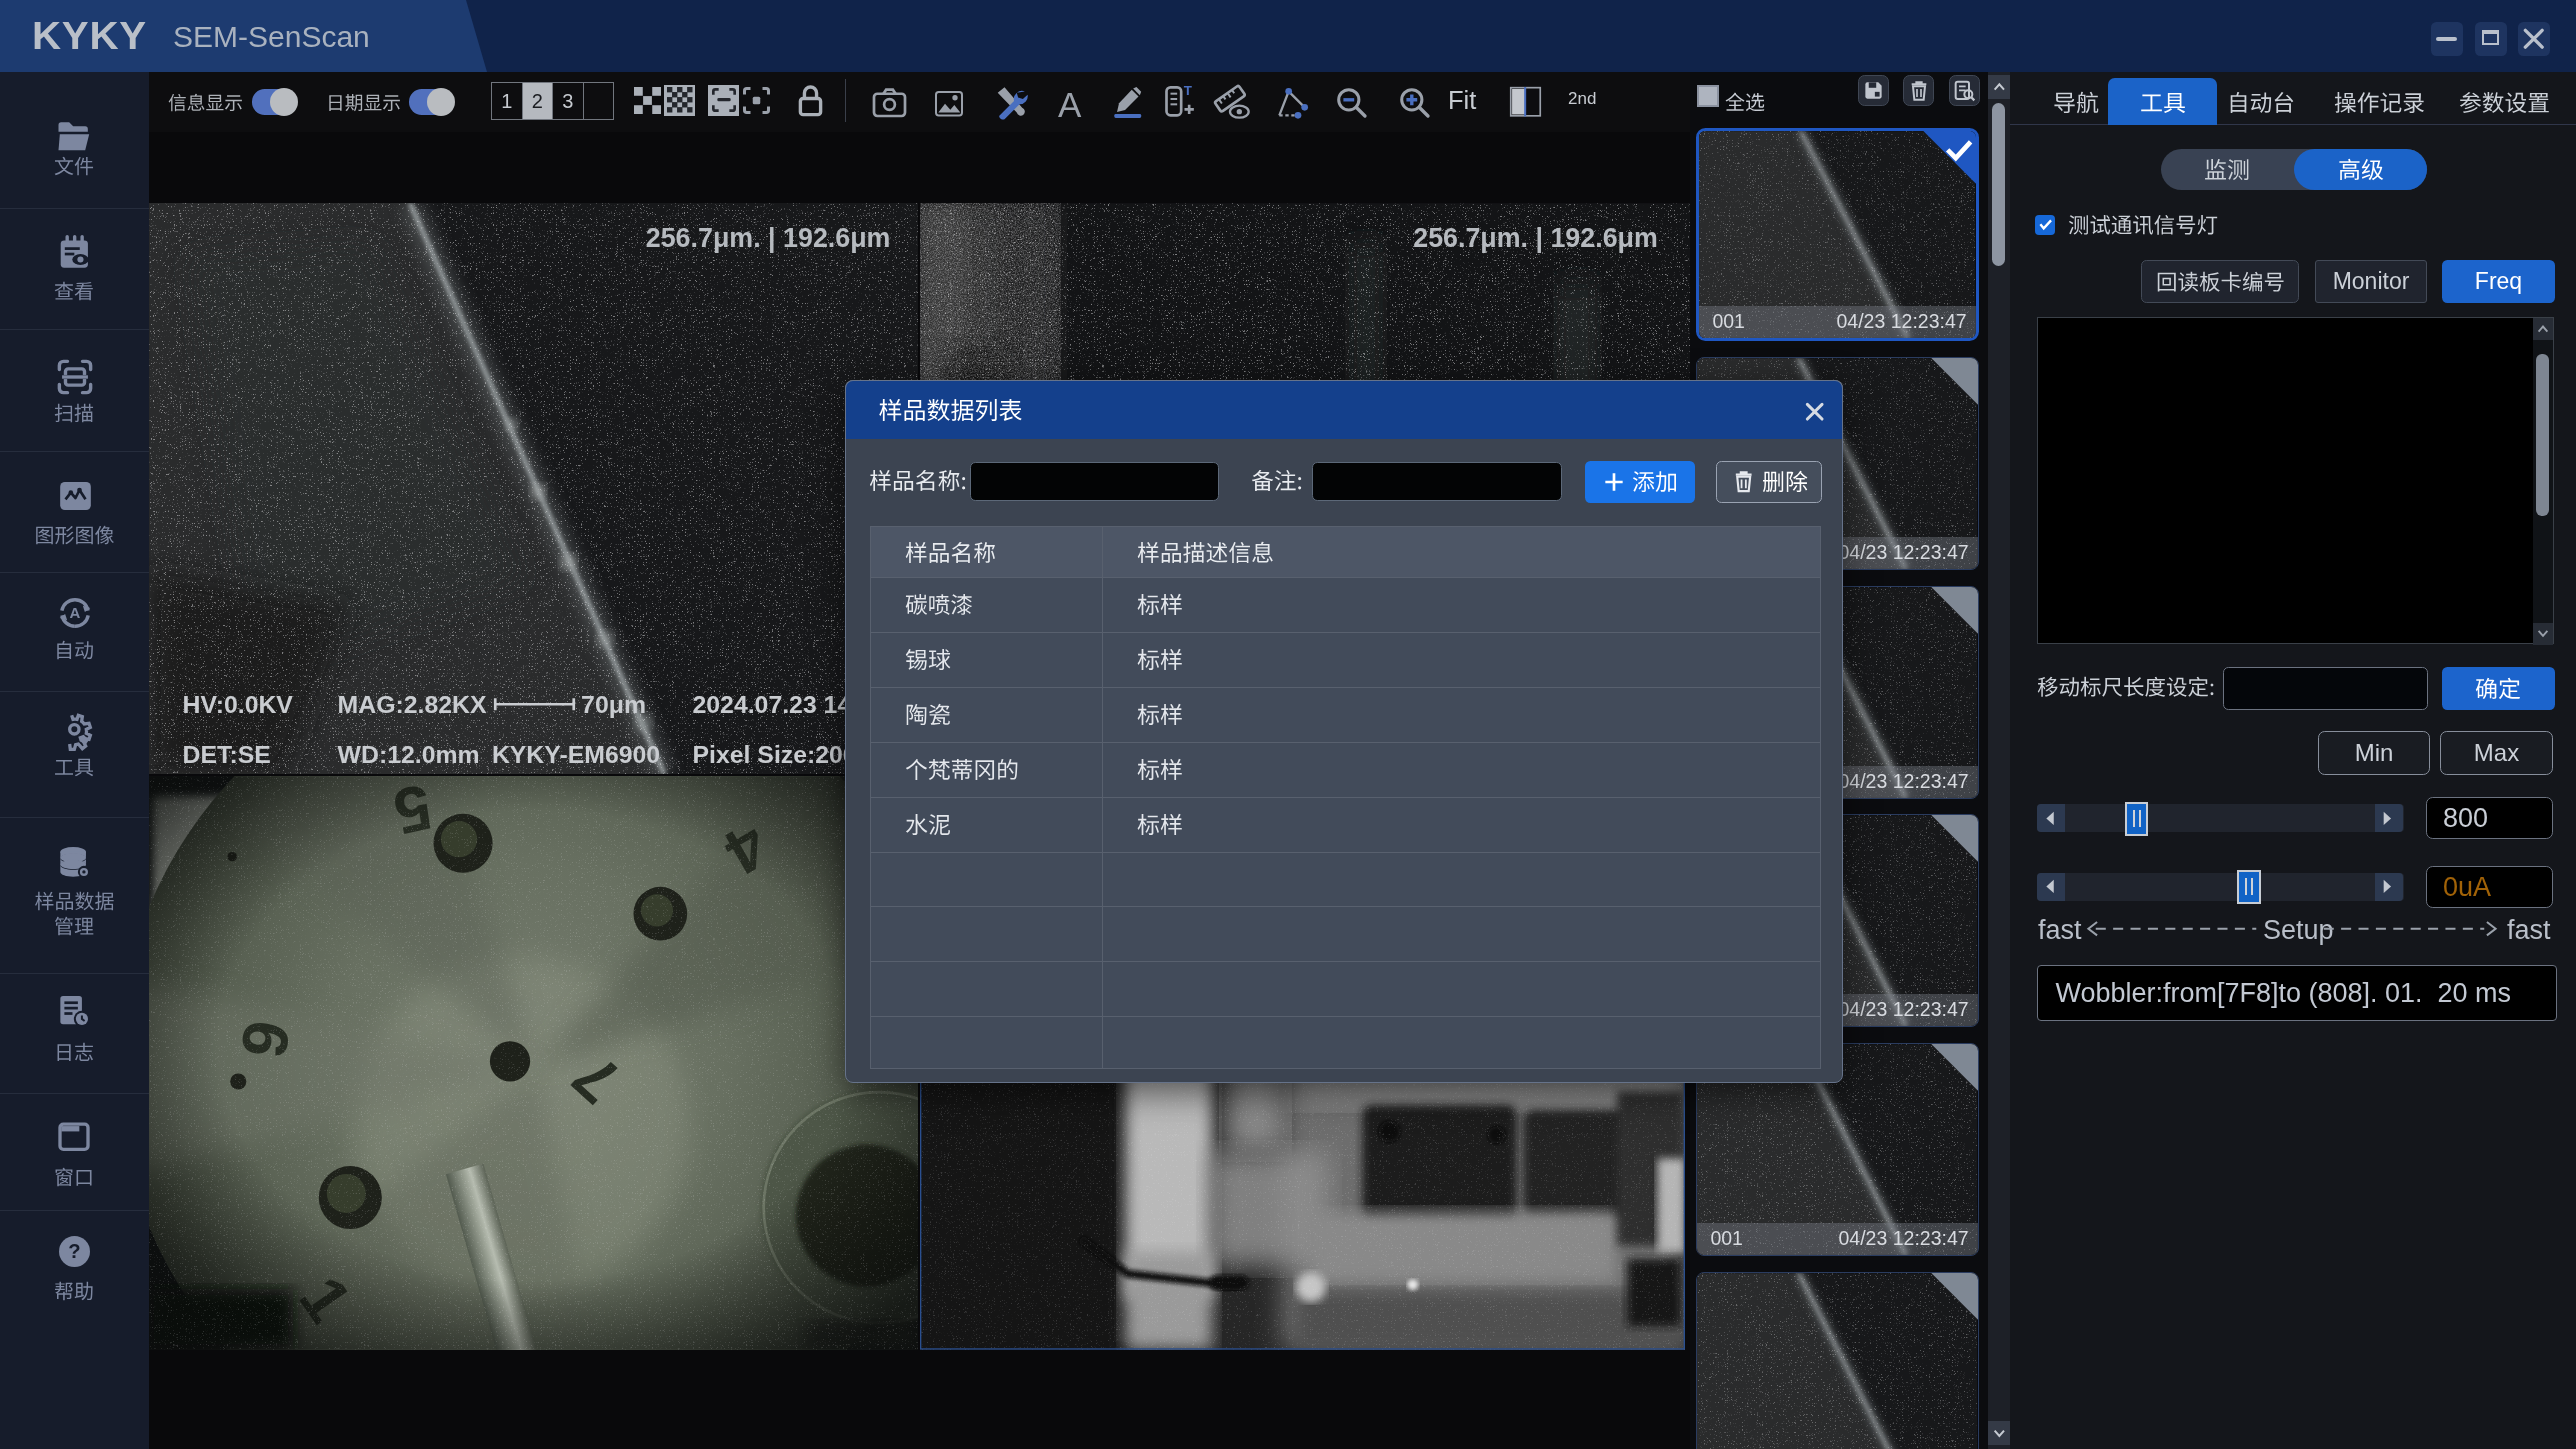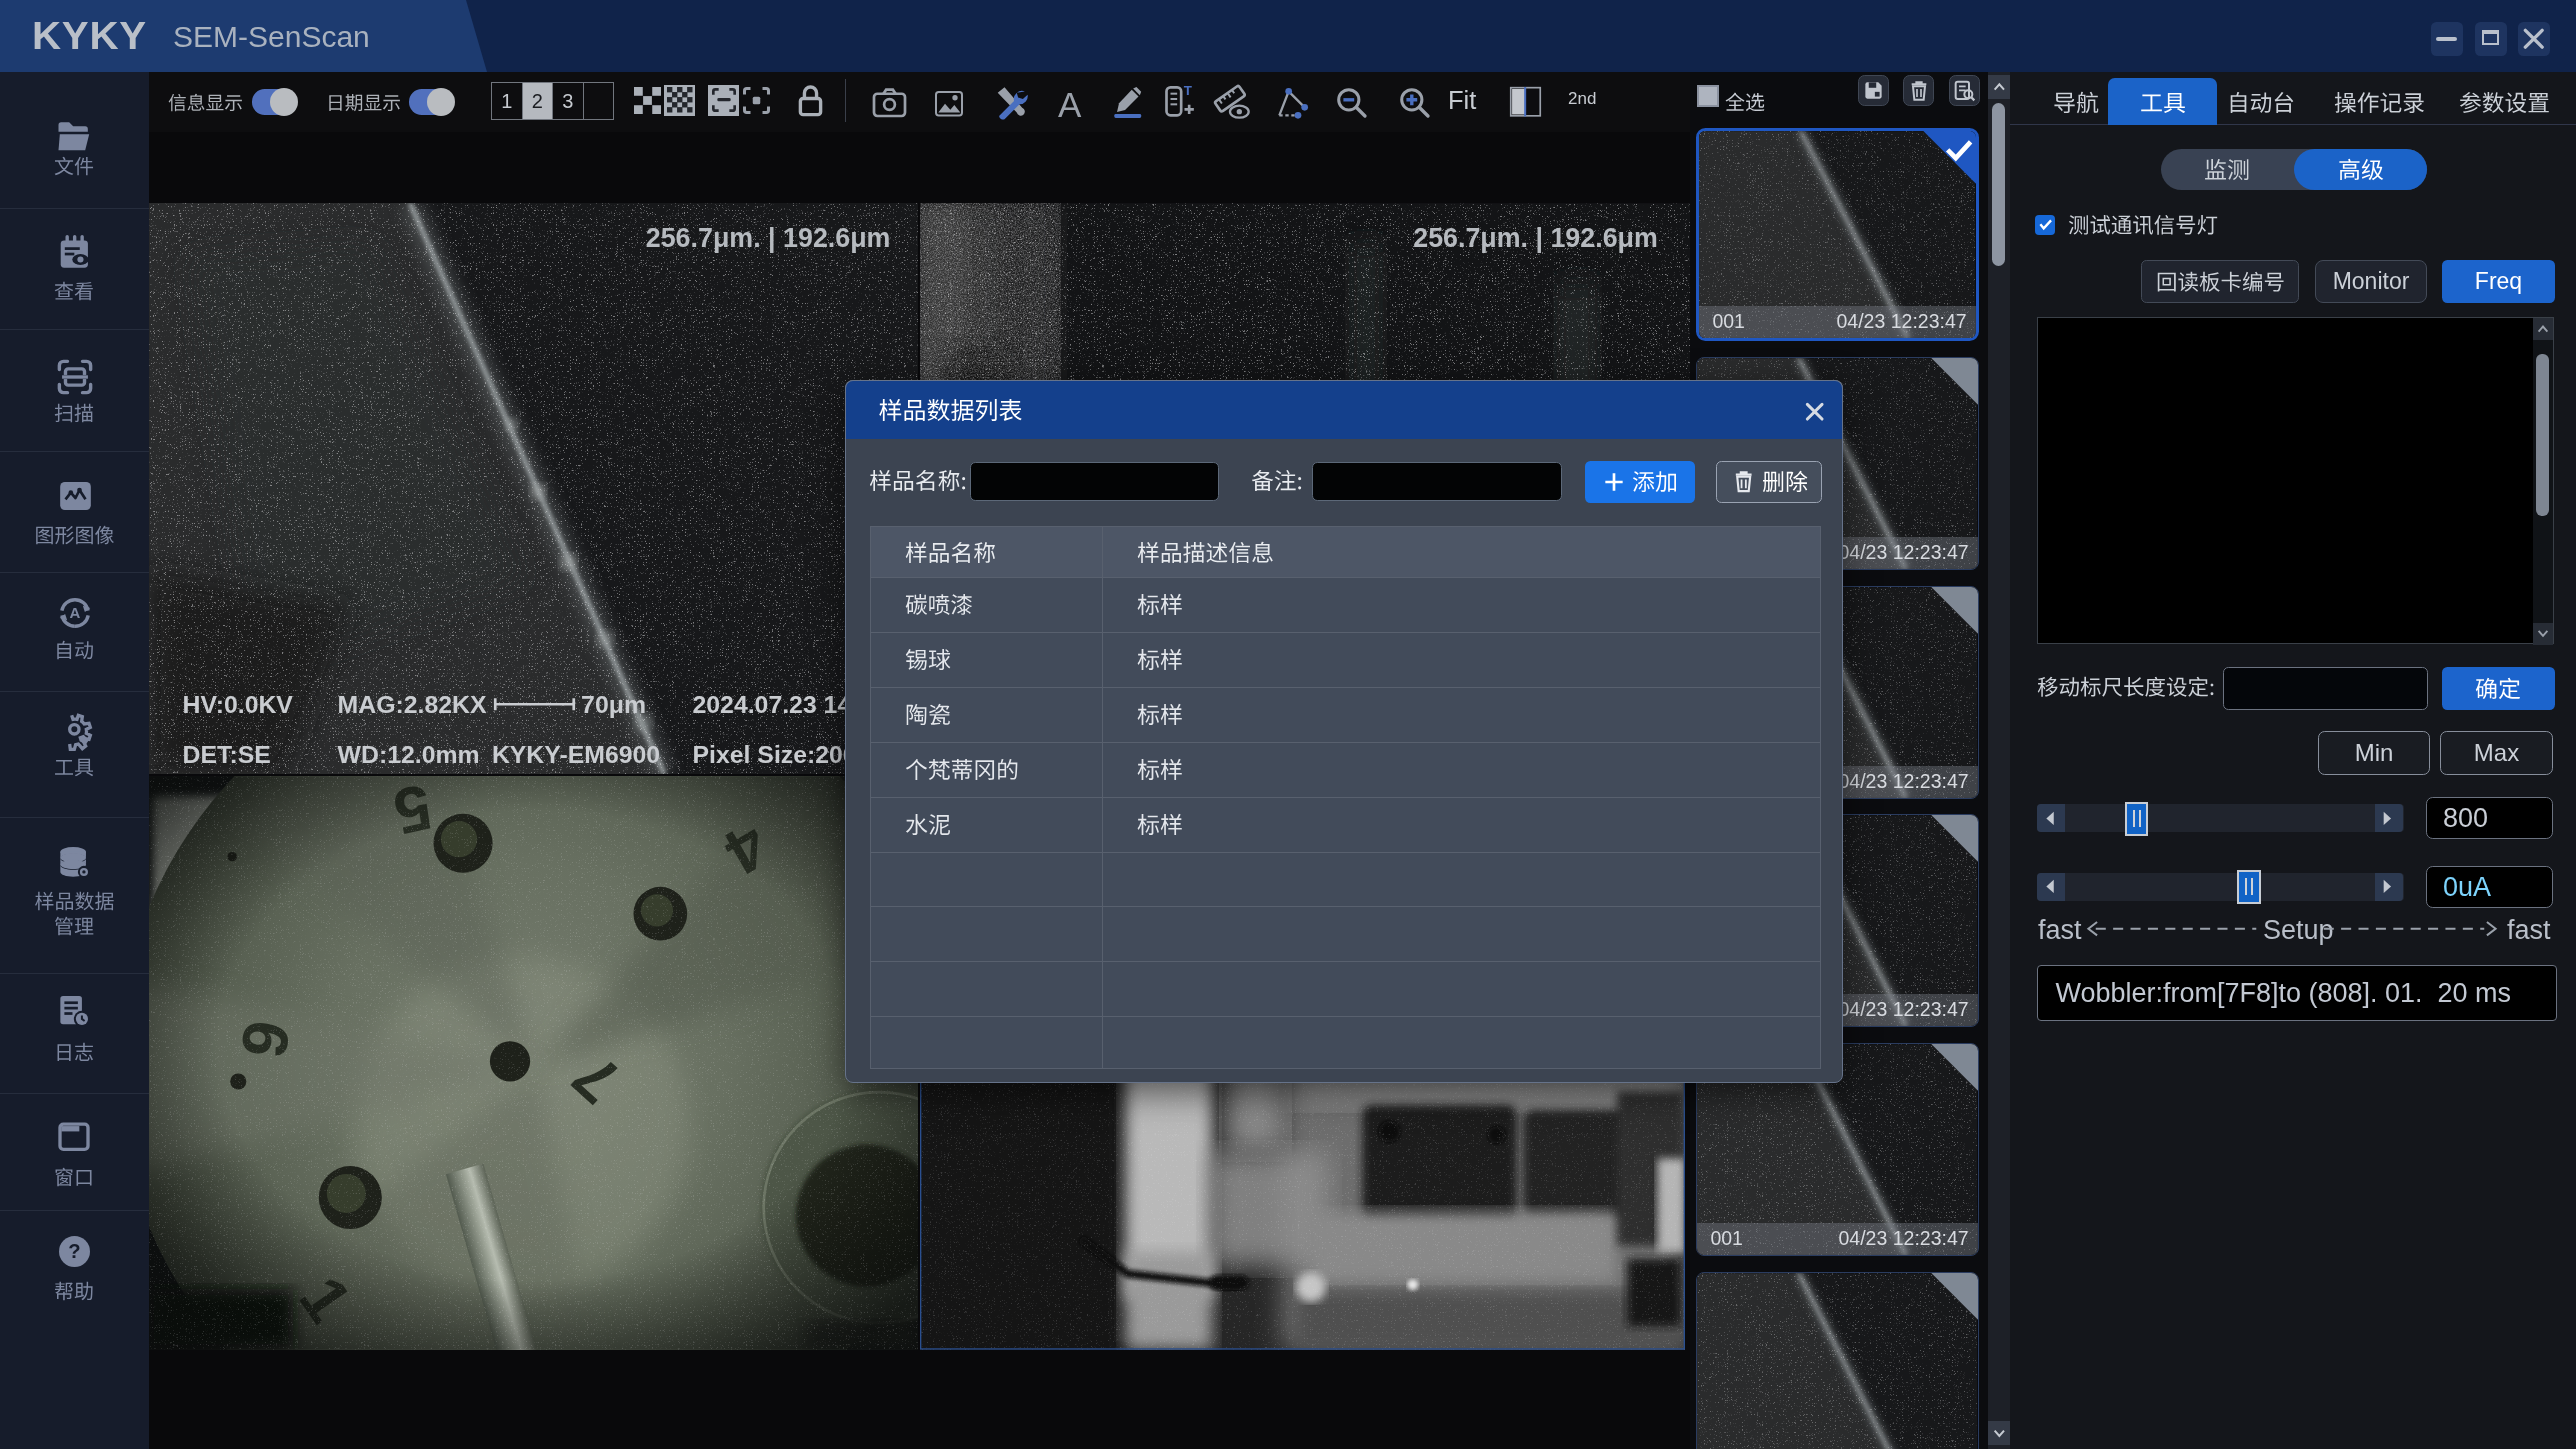--- a/index.html
+++ b/index.html
@@ -672,21 +672,21 @@
 <svg class="ico" style="left:2039px;top:219px" width="13.4" height="10.7" viewBox="0 0 20 16">
     <path d="M2 8l5 6L18 2" stroke="#fff" stroke-width="3.5" fill="none"></path>
   </svg>
 <svg class="ck" style="left:2068px;top:214px;width:150px;height:21.5px;fill:#ccd1d8" viewBox="0 0 224 32" width="150" height="21.5">
     <use href="#ceshi"></use>
   </svg>
 <div class="ab" style="left:2141px;top:260px;width:158px;height:43px;background:#20242e;border:1.3px solid #434a57;border-radius:5.4px"></div>
 <svg class="ck" style="left:2156px;top:271px;width:129px;height:21.5px;fill:#ccd1d8" viewBox="0 0 192 32" width="129" height="21.5">
     <use href="#huidu"></use>
   </svg>
-<div class="ab t" style="left:2315px;top:260px;width:112px;height:43px;background:#20242e;border:1.3px solid #434a57;border-radius:8px;font-size:23px;display:flex;align-items:center;justify-content:center">Monitor</div>
+<div class="ab t" style="left:2315px;top:260px;width:112px;height:43px;background:#20242e;border:1.3px solid #434a57;border-radius:3px;font-size:23px;display:flex;align-items:center;justify-content:center">Monitor</div>
 <div class="ab t" style="left:2442px;top:260px;width:113px;height:43px;background:#1c64cc;border-radius:5.4px;font-size:23px;color:#fff;display:flex;align-items:center;justify-content:center">Freq</div>
 <div class="ab" style="left:2037px;top:317px;width:517px;height:327px;background:#000;border:0.7px solid #3a4048"></div>
 <div class="ab" style="left:2533px;top:318px;width:19.5px;height:326px;background:#101317"></div>
 <div class="ab" style="left:2533px;top:318px;width:19.5px;height:21.5px;background:#272c35"></div>
 <svg class="ico" style="left:2538px;top:325px" width="10" height="7.4" viewBox="0 0 16 11">
     <path d="M1 10L8 2l7 8" stroke="#9aa0aa" stroke-width="3" fill="none"></path>
   </svg>
 <div class="ab" style="left:2536px;top:354px;width:12.7px;height:162px;background:#7e8692;border-radius:6px"></div>
 <div class="ab" style="left:2533px;top:623px;width:19.5px;height:21.5px;background:#272c35"></div>
 <svg class="ico" style="left:2538px;top:630px" width="10" height="7.4" viewBox="0 0 16 11">
@@ -722,21 +722,21 @@
 <svg class="ico" style="left:2045px;top:879px" width="9.4" height="14.8" viewBox="0 0 14 22">
     <path d="M13 1L2 11l11 10z" fill="#c3c8d0"></path>
   </svg>
 <div class="ab" style="left:2375px;top:873px;width:28px;height:28px;background:#2c3950;border-radius:0 4px 4px 0"></div>
 <svg class="ico" style="left:2383px;top:879px" width="9.4" height="14.8" viewBox="0 0 14 22">
     <path d="M1 1l11 10L1 21z" fill="#c3c8d0"></path>
   </svg>
 <div class="ab" style="left:2237px;top:870px;width:24px;height:34px;background:#1163c6;border:2px solid #c8cdd4"></div>
 <div class="ab" style="left:2245px;top:878px;width:2px;height:17.4px;background:#cfd3d9"></div>
 <div class="ab" style="left:2251px;top:878px;width:2px;height:17.4px;background:#cfd3d9"></div>
-<div class="ab t" style="left:2426px;top:866px;width:127px;height:42px;background:#000;border:1.3px solid #6b7280;border-radius:6.7px;font-size:27px;color:#7dd3fc;display:flex;align-items:center;padding-left:16px">0uA</div>
+<div class="ab t" style="left:2426px;top:866px;width:127px;height:42px;background:#000;border:1.3px solid #6b7280;border-radius:6.7px;font-size:27px;color:#a16207;display:flex;align-items:center;padding-left:16px">0uA</div>
 
 <div class="t" style="left:2038px;top:915px;font-size:27px;color:#b9bfc9">fast</div>
 <svg class="ico" style="left:2086px;top:920px" width="172" height="17.4" viewBox="0 0 256 26">
     <path d="M14 13h240" stroke="#9aa1ab" stroke-width="3" stroke-dasharray="15 11"></path>
     <path d="M16 3L3 13l13 10" stroke="#9aa1ab" stroke-width="3" fill="none"></path>
   </svg>
 <div class="t" style="left:2263px;top:915px;font-size:27px;color:#b9bfc9">Setup</div>
 <svg class="ico" style="left:2322px;top:920px" width="176" height="17.4" viewBox="0 0 262 26">
     <path d="M2 13h240" stroke="#9aa1ab" stroke-width="3" stroke-dasharray="15 11"></path>
     <path d="M246 3l13 10-13 10" stroke="#9aa1ab" stroke-width="3" fill="none"></path>

